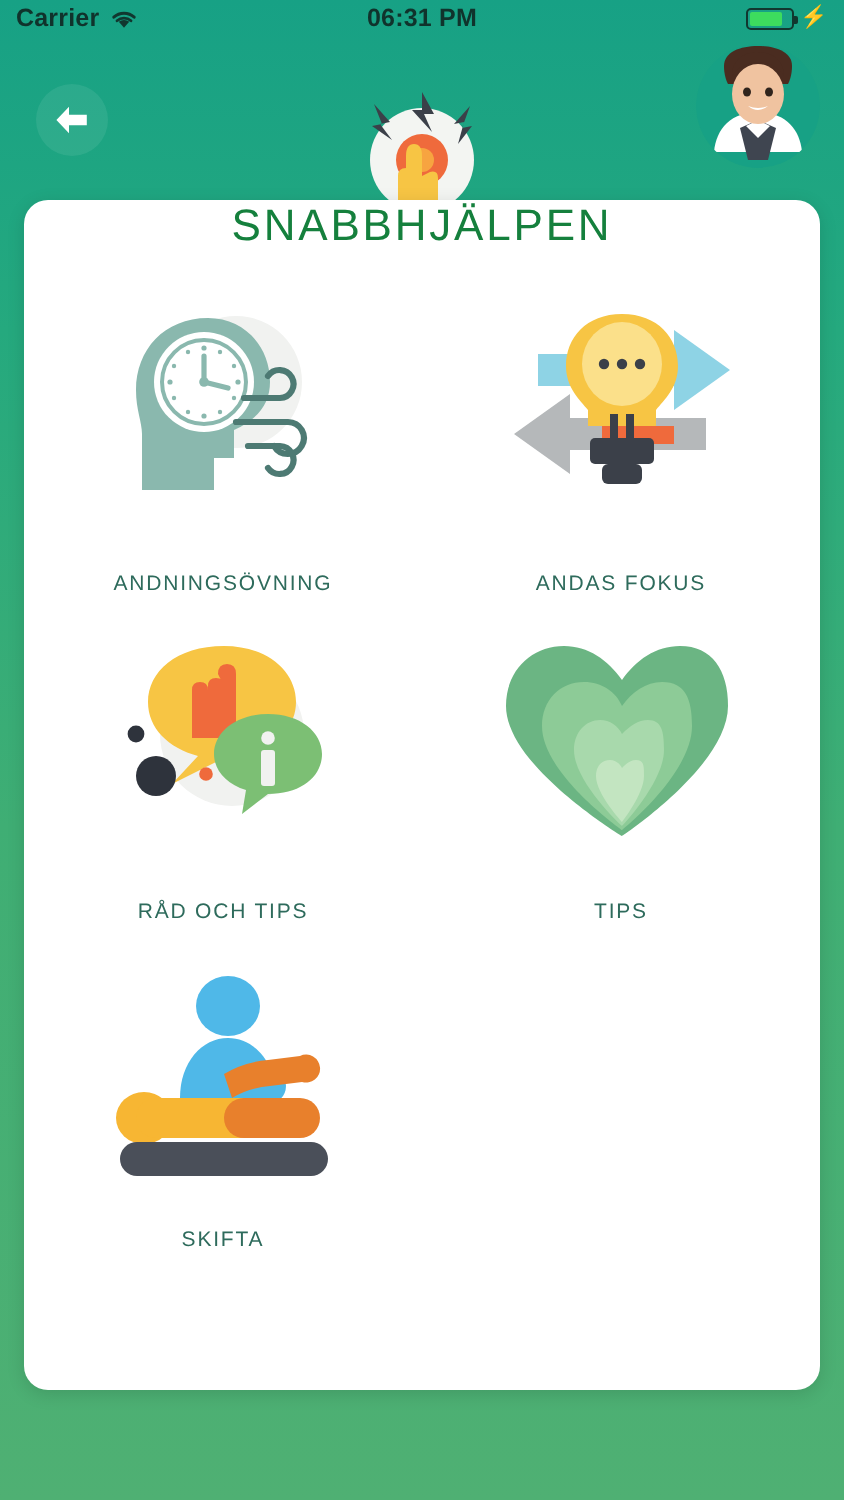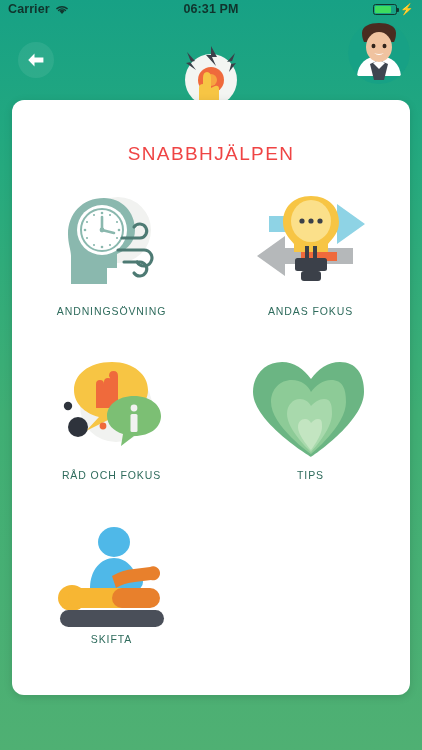--- a/index.html
+++ b/index.html
@@ -111,23 +111,22 @@
     width: 398px;
     height: 595px;
     background: #fff;
     border-radius: 12px;
     box-shadow: 0 2px 9px rgba(0,0,0,0.13);
     box-sizing: border-box;
     overflow: hidden;
   }
   .card-title {
     text-align: center;
-    margin-top: 43px;
-    font-size: 19px;
-    color: #ef4444;
+    font-size: 22px;
+    color: #15803d;
     letter-spacing: 1.4px;
     font-weight: normal;
   }
   .grid {
     margin-top: 22px;
     display: grid;
     grid-template-columns: 1fr 1fr;
     grid-auto-rows: 164px;
     justify-items: center;
   }
@@ -141,21 +140,21 @@
     cursor: pointer;
   }
   .tile-art {
     width: 140px;
     height: 118px;
     display: flex;
     align-items: center;
     justify-content: center;
   }
   .tile-label {
-    margin-top: 0;
+    margin-top: 20px;
     font-size: 10.5px;
     color: #2e6b5c;
     letter-spacing: .9px;
     text-align: center;
   }
 </style>
 </head>
 <body>
 
 <div class="phone">
@@ -283,21 +282,21 @@
             <path d="M88 42 c-16 0 -27 9 -27 20 c0 8 6 15 16 18 l-2 12 l13 -10 c17 0 27 -9 27 -20 C115 51 104 42 88 42 z" fill="#7cbf74"></path>
             <g fill="#f1f2f0">
               <circle cx="88" cy="54" r="3.4"></circle>
               <rect x="84.5" y="60" width="7" height="18" rx="1.5"></rect>
             </g>
             <circle cx="22" cy="52" r="4.2" fill="#2e333c"></circle>
             <circle cx="32" cy="73" r="10" fill="#2e333c"></circle>
             <circle cx="57" cy="72" r="3.4" fill="#ef6a3c"></circle>
           </svg>
         </div>
-        <div class="tile-label">RÅD OCH FOKUS</div>
+        <div class="tile-label">RÅD OCH TIPS</div>
       </div>
 
       <div class="tile">
         <div class="tile-art">
           <svg width="132" height="112" viewBox="0 0 132 112">
             <path d="M66 103 C66 103 8 68 8 38 C8 20 21 8 37 8 c12 0 22 7 29 17 C73 15 83 8 95 8 c16 0 24 12 24 30 C119 68 66 103 66 103 z" fill="#6bb583"></path>
             <path d="M66 100 C66 100 26 72 26 48 C26 35 35 26 47 26 c9 0 16 5 19 12 C71 31 78 26 86 26 c12 0 15 9 15 22 C101 72 66 100 66 100 z" fill="#8dcb97"></path>
             <path d="M66 98 C66 98 42 76 42 60 C42 51 48 45 55 45 c5 0 9 3 11 7 C70 48 74 45 79 45 c7 0 8 6 8 15 C87 76 66 98 66 98 z" fill="#a8d9ac"></path>
             <path d="M66 96 C66 96 53 82 53 73 C53 68 56 65 60 65 c3 0 5 2 6 4 C68 67 70 65 73 65 c4 0 4 3 4 8 C77 82 66 96 66 96 z" fill="#c3e5c1"></path>
           </svg>

